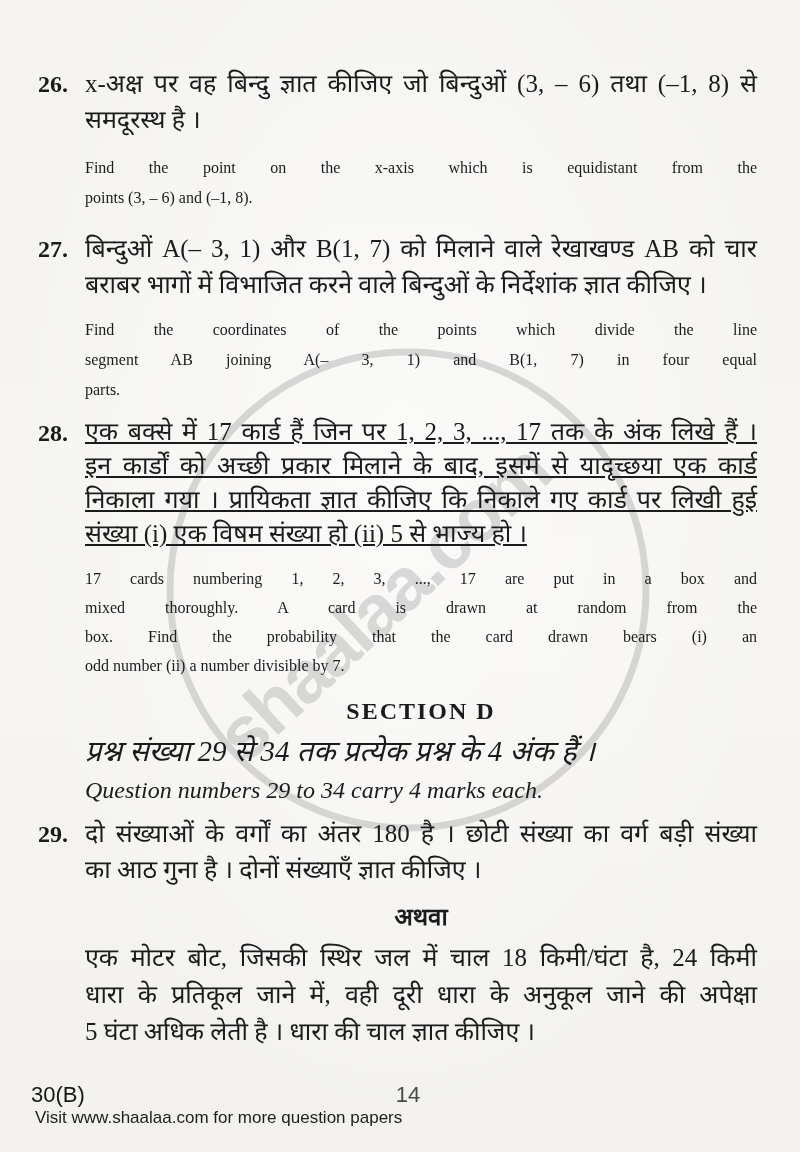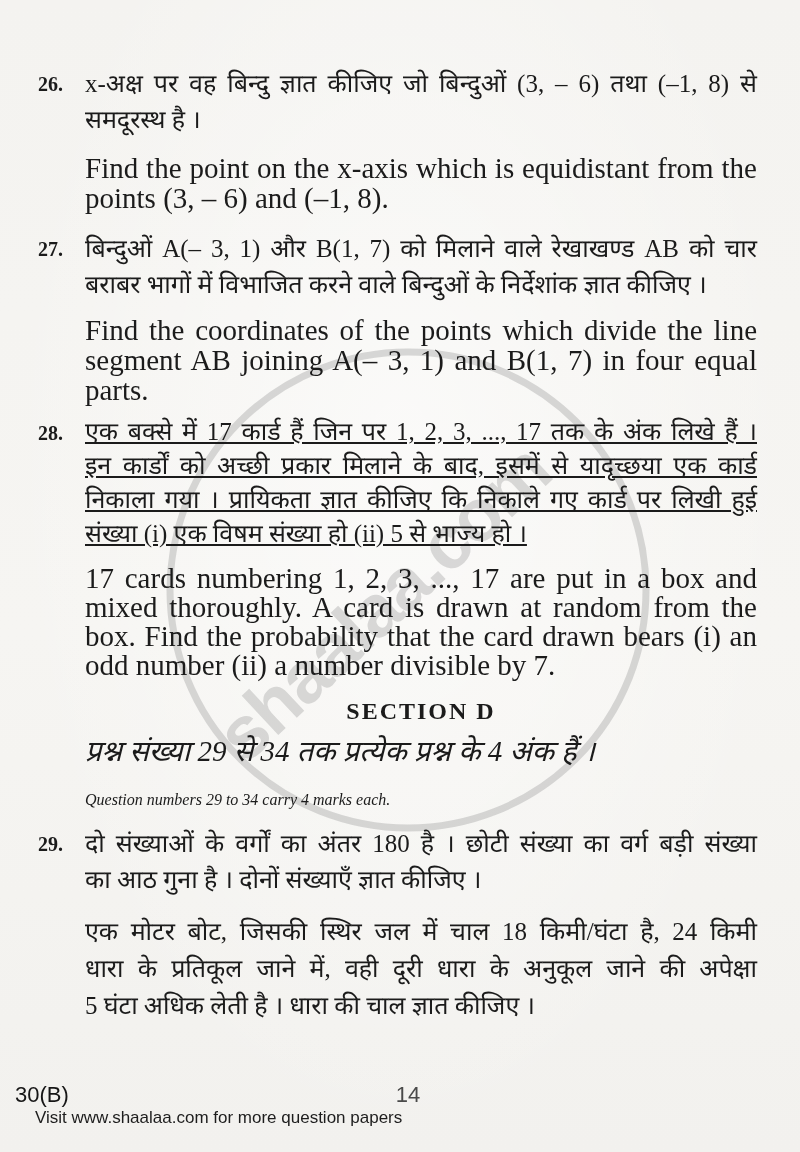--- a/index.html
+++ b/index.html
@@ -48,60 +48,60 @@
     z-index: 1;
     padding: 66px 0 0 85px;
     width: 757px;
   }
   .question { position: relative; }
   .qnum {
     position: absolute;
     left: -47px;
     top: 0;
     font-weight: bold;
-    font-size: 20px;
+    font-size: 24px;
     line-height: 36px;
   }
   .line {
     text-align: justify;
     text-align-last: justify;
   }
   .line.last { text-align-last: left; }
   .hi .line { font-size: 25px; line-height: 36px; }
-  .en .line { font-size: 29px; line-height: 30px; }
+  .en .line { font-size: 16px; line-height: 30px; }
   .hi { margin-bottom: 15px; }
   .q26 { margin-bottom: 18px; }
   .q27 { margin-bottom: 10px; }
   .q27 .hi { margin-bottom: 12px; }
   .q28 .hi .line { line-height: 34px; text-decoration: underline; }
   .q28 .hi { margin-bottom: 13px; }
   .q28 .en .line { line-height: 29px; }
   .q28 { margin-bottom: 17px; }
   .center-head {
     text-align: center;
     font-weight: bold;
   }
   .khand { font-size: 24px; line-height: 28px; margin-top: 2px; }
   .section-name { font-size: 24px; line-height: 28px; letter-spacing: 2px; margin-top: 7px; }
   .note { font-style: italic; }
   .note-hi { font-size: 29px; line-height: 34px; margin-top: 9px; }
-  .note-en { font-size: 16px; line-height: 28px; margin-top: 18px; }
+  .note-en { font-size: 24px; line-height: 28px; margin-top: 8px; }
   .q29 { margin-top: 12px; }
   .or-label {
     text-align: center;
     font-weight: bold;
     font-size: 24px;
     line-height: 28px;
     margin-bottom: 8px;
   }
   .alt .line { font-size: 25px; line-height: 37px; }
   
   .footer-code {
     position: absolute;
-    left: 15px;
+    left: 31px;
     top: 1082px;
     font-family: "Liberation Sans", "DejaVu Sans", sans-serif;
     font-size: 22px;
     color: #161616;
     z-index: 1;
   }
   .footer-page {
     position: absolute;
     left: 0;
     top: 1082px;
@@ -179,20 +179,21 @@
     <div class="center-head section-name">SECTION D</div>
     <div class="note note-hi">प्रश्न संख्या 29 से 34 तक प्रत्येक प्रश्न के 4 अंक हैं ।</div>
     <div class="note note-en">Question numbers 29 to 34 carry 4 marks each.</div>
 
     <div class="question q29">
       <span class="qnum">29.</span>
       <div class="para hi">
           <div class="line">दो संख्याओं के वर्गों का अंतर 180 है । छोटी संख्या का वर्ग बड़ी संख्या</div>
           <div class="line last">का आठ गुना है । दोनों संख्याएँ ज्ञात कीजिए ।</div>
         </div>
+      <div class="or-label">अथवा</div>
       <div class="para hi alt">
           <div class="line">एक मोटर बोट, जिसकी स्थिर जल में चाल 18 किमी/घंटा है, 24 किमी</div>
           <div class="line">धारा के प्रतिकूल जाने में, वही दूरी धारा के अनुकूल जाने की अपेक्षा</div>
           <div class="line last">5 घंटा अधिक लेती है । धारा की चाल ज्ञात कीजिए ।</div>
         </div>
     </div>
 
   </div>
 
   <div class="footer-code">30(B)</div>

